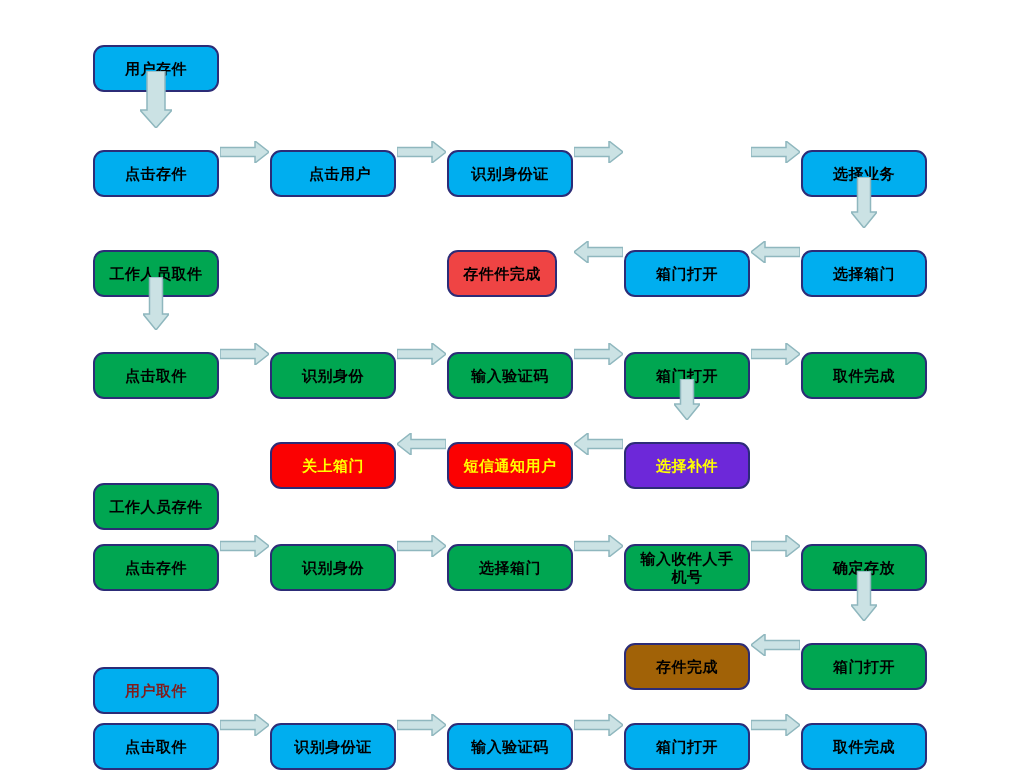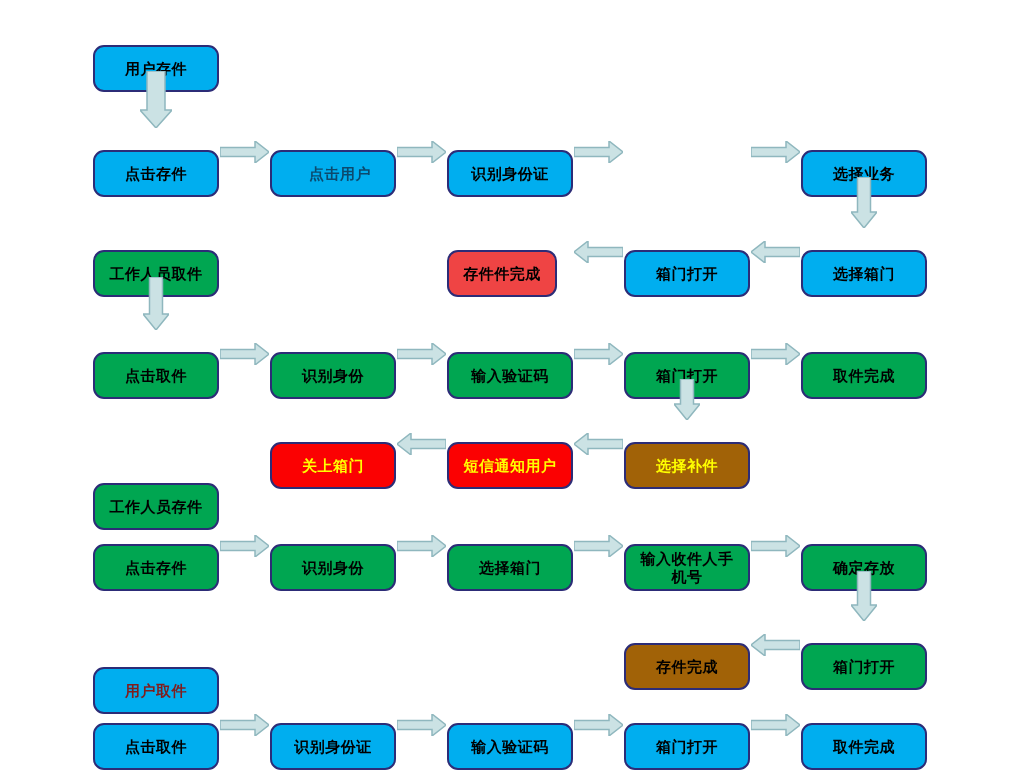--- a/index.html
+++ b/index.html
@@ -35,33 +35,33 @@
     position: absolute;
     display: block;
   }
 </style>
 </head>
 <body>
 
 <div id="canvas">
     <div class="node" style="left: 93px; top: 24px; width: 126px; height: 47px; background: rgb(0, 174, 239); border: 2.5px solid rgb(44, 44, 119); color: rgb(0, 0, 0);">用户存件</div>
     <div class="node" style="left: 93px; top: 129px; width: 126px; height: 47px; background: rgb(0, 174, 239); border: 2.5px solid rgb(44, 44, 119); color: rgb(0, 0, 0);">点击存件</div>
-    <div class="node" style="left: 270px; top: 129px; width: 126px; height: 47px; background: rgb(0, 174, 239); border: 2.5px solid rgb(44, 44, 119); color: #0c4a6e; padding-left: 20px;">点击用户</div>
+    <div class="node" style="left: 270px; top: 129px; width: 126px; height: 47px; background: rgb(0, 174, 239); border: 2.5px solid rgb(44, 44, 119); color: #000000; padding-left: 20px;">点击用户</div>
     <div class="node" style="left: 447px; top: 129px; width: 126px; height: 47px; background: rgb(0, 174, 239); border: 2.5px solid rgb(44, 44, 119); color: rgb(0, 0, 0);">识别身份证</div>
     <div class="node" style="left: 801px; top: 129px; width: 126px; height: 47px; background: rgb(0, 174, 239); border: 2.5px solid rgb(44, 44, 119); color: rgb(0, 0, 0);">选择业务</div>
     <div class="node" style="left: 801px; top: 229px; width: 126px; height: 47px; background: rgb(0, 174, 239); border: 2.5px solid rgb(44, 44, 119); color: rgb(0, 0, 0);">选择箱门</div>
     <div class="node" style="left: 624px; top: 229px; width: 126px; height: 47px; background: rgb(0, 174, 239); border: 2.5px solid rgb(44, 44, 119); color: rgb(0, 0, 0);">箱门打开</div>
     <div class="node" style="left: 447px; top: 229px; width: 110px; height: 47px; background: #ef4444; border: 2.5px solid rgb(44, 44, 119); color: rgb(0, 0, 0);">存件件完成</div>
     <div class="node" style="left: 93px; top: 229px; width: 126px; height: 47px; background: rgb(0, 166, 81); border: 2.5px solid rgb(44, 44, 119); color: rgb(0, 0, 0);">工作人员取件</div>
     <div class="node" style="left: 93px; top: 331px; width: 126px; height: 47px; background: rgb(0, 166, 81); border: 2.5px solid rgb(44, 44, 119); color: rgb(0, 0, 0);">点击取件</div>
     <div class="node" style="left: 270px; top: 331px; width: 126px; height: 47px; background: rgb(0, 166, 81); border: 2.5px solid rgb(44, 44, 119); color: rgb(0, 0, 0);">识别身份</div>
     <div class="node" style="left: 447px; top: 331px; width: 126px; height: 47px; background: rgb(0, 166, 81); border: 2.5px solid rgb(44, 44, 119); color: rgb(0, 0, 0);">输入验证码</div>
     <div class="node" style="left: 624px; top: 331px; width: 126px; height: 47px; background: rgb(0, 166, 81); border: 2.5px solid rgb(44, 44, 119); color: rgb(0, 0, 0);">箱门打开</div>
     <div class="node" style="left: 801px; top: 331px; width: 126px; height: 47px; background: rgb(0, 166, 81); border: 2.5px solid rgb(44, 44, 119); color: rgb(0, 0, 0);">取件完成</div>
-    <div class="node" style="left: 624px; top: 421px; width: 126px; height: 47px; background: #a16207; border: 2.5px solid rgb(44, 44, 119); color: rgb(255, 255, 0); text-align: center;">选择补件</div>
+    <div class="node" style="left: 624px; top: 421px; width: 126px; height: 47px; background: #6d28d9; border: 2.5px solid rgb(44, 44, 119); color: rgb(255, 255, 0); text-align: center;">选择补件</div>
     <div class="node" style="left: 447px; top: 421px; width: 126px; height: 47px; background: rgb(251, 1, 2); border: 2.5px solid rgb(44, 44, 119); color: rgb(255, 255, 0);">短信通知用户</div>
     <div class="node" style="left: 270px; top: 421px; width: 126px; height: 47px; background: rgb(251, 1, 2); border: 2.5px solid rgb(44, 44, 119); color: rgb(255, 255, 0);">关上箱门</div>
     <div class="node" style="left: 93px; top: 462px; width: 126px; height: 47px; background: rgb(0, 166, 81); border: 2.5px solid rgb(44, 44, 119); color: rgb(0, 0, 0);">工作人员存件</div>
     <div class="node" style="left: 93px; top: 523px; width: 126px; height: 47px; background: rgb(0, 166, 81); border: 2.5px solid rgb(44, 44, 119); color: rgb(0, 0, 0);">点击存件</div>
     <div class="node" style="left: 270px; top: 523px; width: 126px; height: 47px; background: rgb(0, 166, 81); border: 2.5px solid rgb(44, 44, 119); color: rgb(0, 0, 0);">识别身份</div>
     <div class="node" style="left: 447px; top: 523px; width: 126px; height: 47px; background: rgb(0, 166, 81); border: 2.5px solid rgb(44, 44, 119); color: rgb(0, 0, 0);">选择箱门</div>
     <div class="node" style="left: 624px; top: 523px; width: 126px; height: 47px; background: rgb(0, 166, 81); border: 2.5px solid rgb(44, 44, 119); color: rgb(0, 0, 0);">输入收件人手
 机号</div>
     <div class="node" style="left: 801px; top: 523px; width: 126px; height: 47px; background: rgb(0, 166, 81); border: 2.5px solid rgb(44, 44, 119); color: rgb(0, 0, 0);">确定存放</div>
     <div class="node" style="left: 801px; top: 622px; width: 126px; height: 47px; background: rgb(0, 166, 81); border: 2.5px solid rgb(44, 44, 119); color: rgb(0, 0, 0);">箱门打开</div>

